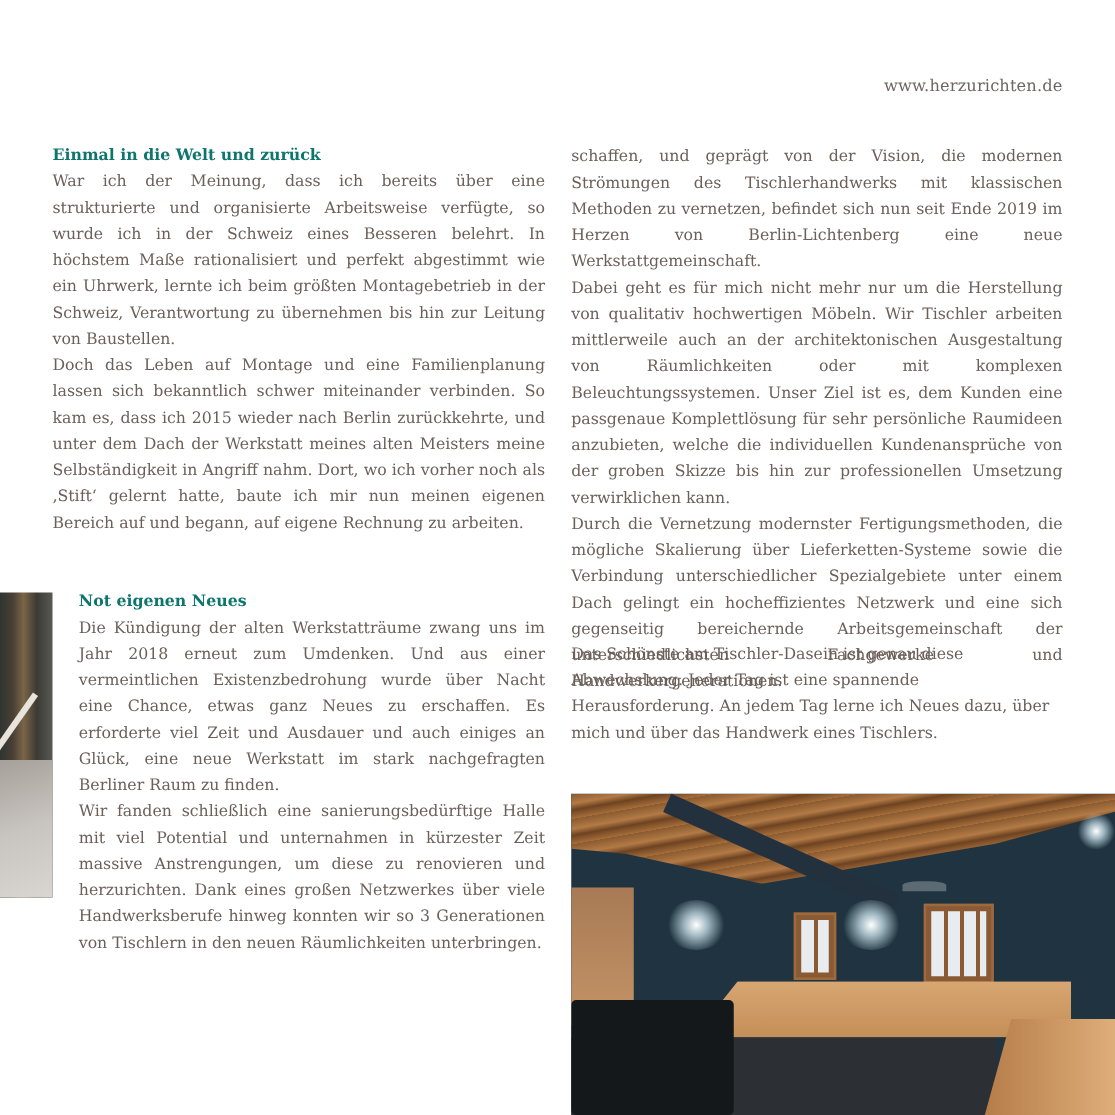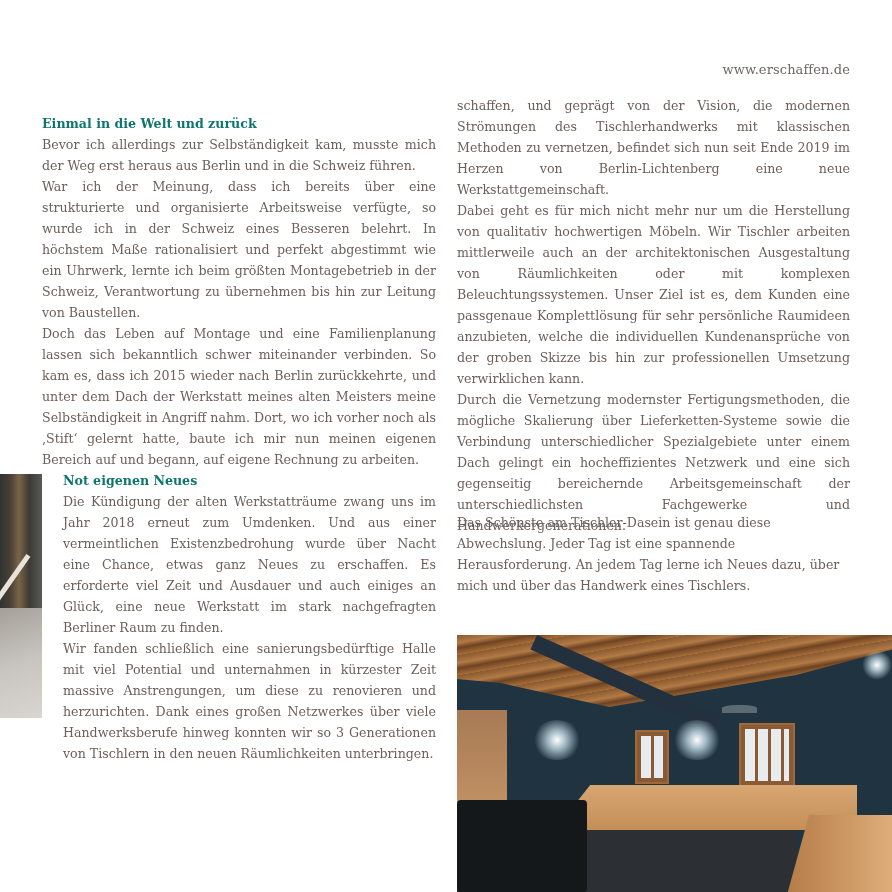--- a/index.html
+++ b/index.html
@@ -18,21 +18,21 @@
     text-align: justify; hyphens: manual;
   }
   .col p { margin: 0; }
   .col h3 {
     margin: 0; font-size: 12.6px; line-height: 21px;
     font-weight: bold; color: #0f766e;
   }
   .left-a { left: 42px; top: 113px; width: 394px; }
   .left-b { left: 63px; top: 470px; width: 373px; }
   .left-c { left: 42px; top: 764px; width: 394px; }
-  .right-a { left: 457px; top: 95px; width: 393px; }
+  .right-a { left: 457px; top: 114px; width: 393px; }
   .right-b { left: 457px; top: 512px; width: 393px; text-align: left; }
 
   .img-left {
     position: absolute; left: 0; top: 474px; width: 42px; height: 244px;
     background: linear-gradient(90deg, #2f3431 0%, #4a4035 25%, #7a6548 45%, #3c3a34 70%, #585a55 100%);
     overflow: hidden;
   }
   .img-left .floor {
     position: absolute; left: 0; bottom: 0; width: 42px; height: 110px;
     background: linear-gradient(160deg, #a5a09a 0%, #c8c4bf 50%, #d9d6d2 100%);
@@ -94,25 +94,24 @@
     background: #2c3035;
   }
   .chairs {
     position: absolute; left: 0; top: 165px; width: 130px; height: 92px;
     background: #15181b; border-radius: 4px;
   }
 </style>
 </head>
 <body>
 
-<div class="url">www.erschaffen.de</div>
+<div class="url">www.herzurichten.de</div>
 
 <div class="col left-a">
   <h3>Einmal in die Welt und zurück</h3>
-  <p>Bevor ich allerdings zur Selbständigkeit kam, musste mich der Weg erst heraus aus Berlin und in die Schweiz führen.</p>
   <p>War ich der Meinung, dass ich bereits über eine strukturierte und organisierte Arbeitsweise verfügte, so wurde ich in der Schweiz eines Besseren belehrt. In höchstem Maße rationali­siert und perfekt abgestimmt wie ein Uhrwerk, lernte ich beim größten Montagebetrieb in der Schweiz, Verantwortung zu übernehmen bis hin zur Leitung von Baustellen.</p>
   <p>Doch das Leben auf Montage und eine Familienplanung lassen sich bekanntlich schwer miteinander verbinden. So kam es, dass ich 2015 wieder nach Berlin zurückkehrte, und unter dem Dach der Werkstatt meines alten Meisters meine Selbständigkeit in Angriff nahm. Dort, wo ich vorher noch als ‚Stift‘ gelernt hatte, baute ich mir nun meinen eigenen Bereich auf und begann, auf eigene Rechnung zu arbeiten.</p>
 </div>
 
 <div class="img-left">
   <div class="edge"></div>
   <div class="floor"></div>
 </div>
 
 <div class="col left-b">

